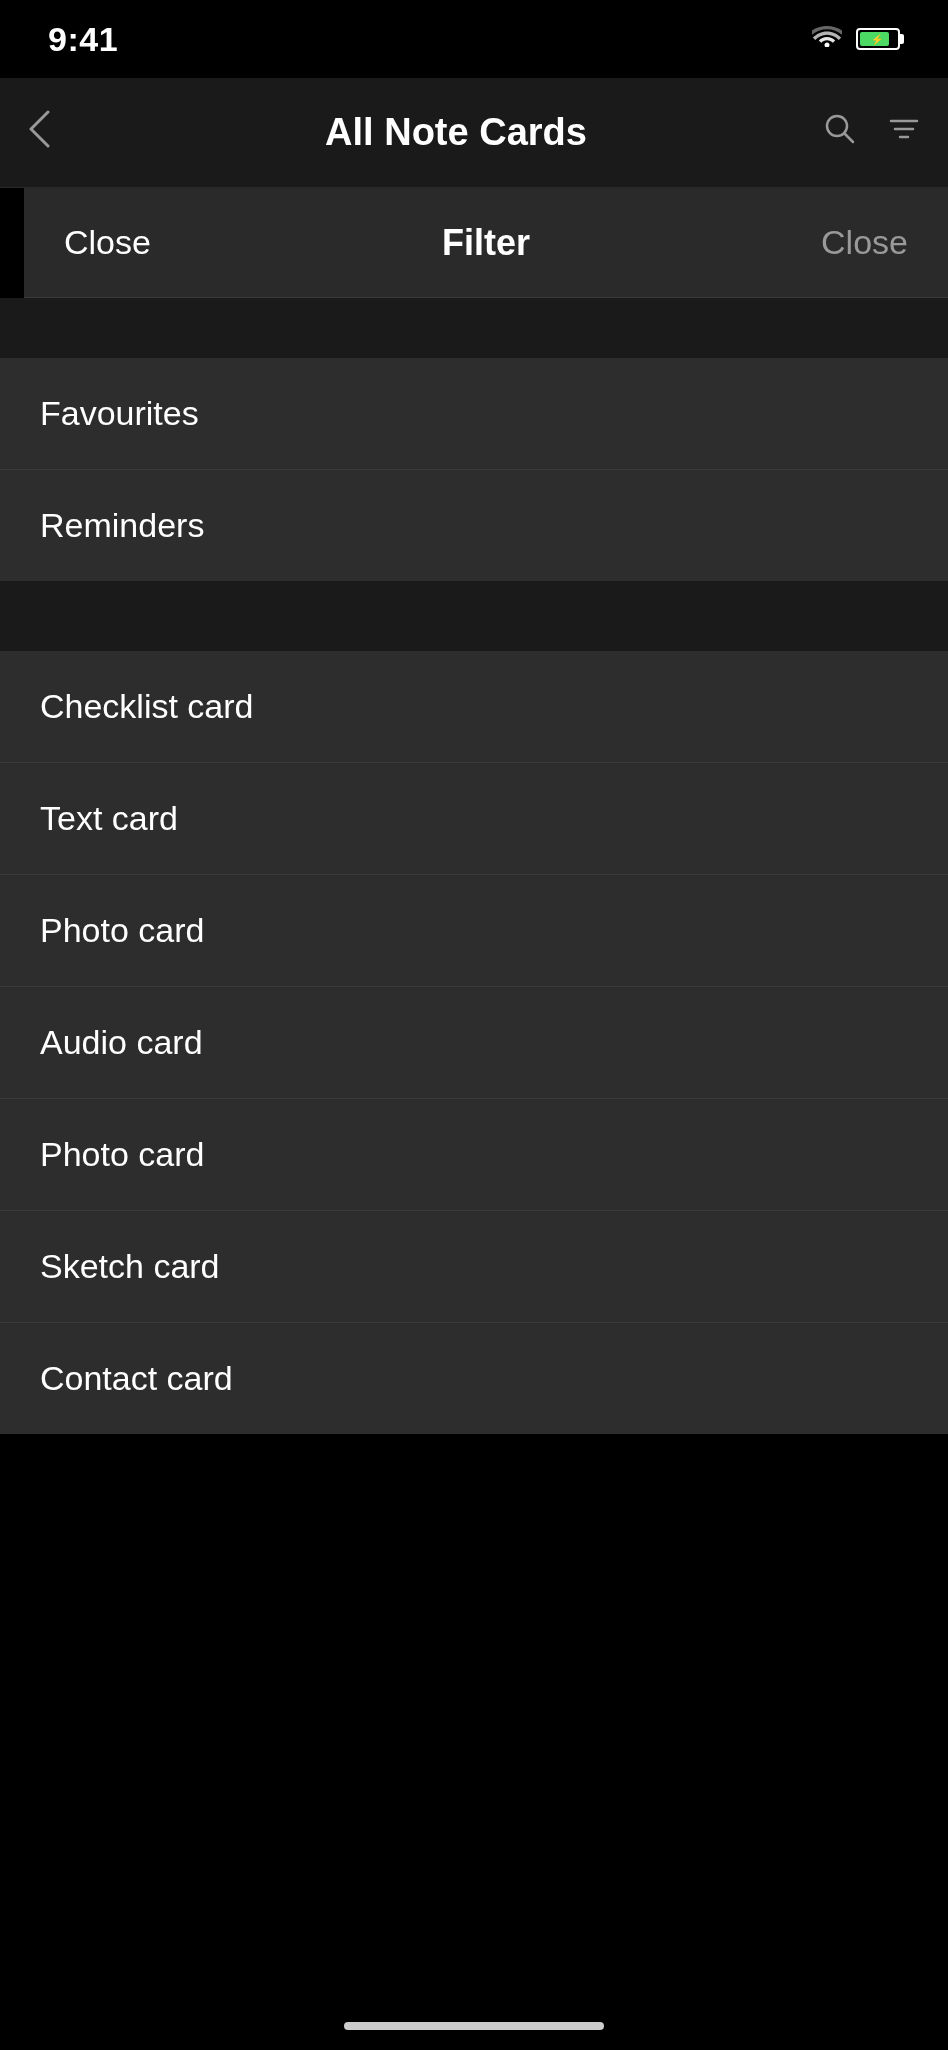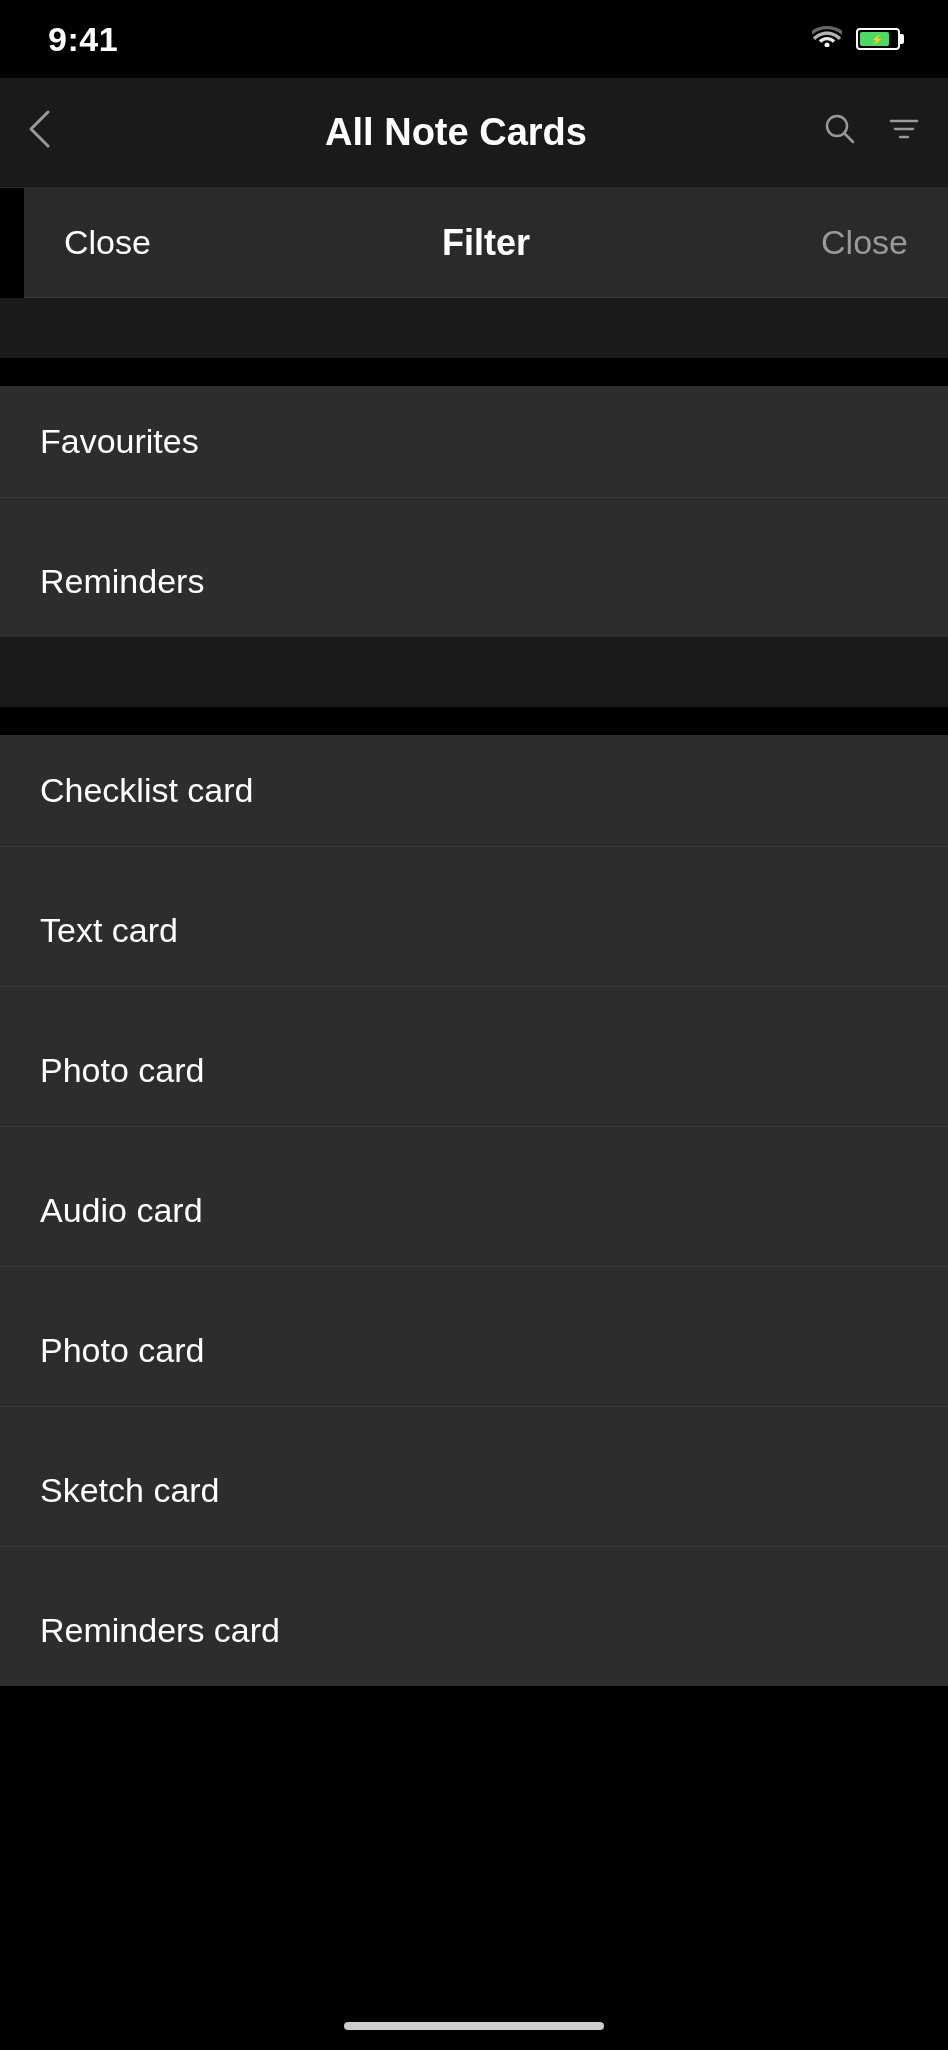--- a/index.html
+++ b/index.html
@@ -176,21 +176,20 @@
       margin-bottom: 0;
     }
 
     .list-item {
       background: #2d2d2d;
       padding: 36px 40px;
       border-bottom: 1px solid #3a3a3a;
       cursor: pointer;
       display: flex;
       align-items: center;
-      margin-top: 28px;
     }
 
     .list-item:last-child {
       border-bottom: none;
       align-items: flex-end;
     }
 
     .list-item-text {
       font-size: 34px;
       font-weight: 400;
@@ -299,17 +298,17 @@
   <div class="list-item">
     <span class="list-item-text">Audio card</span>
   </div>
   <div class="list-item">
     <span class="list-item-text">Photo card</span>
   </div>
   <div class="list-item">
     <span class="list-item-text">Sketch card</span>
   </div>
   <div class="list-item">
-    <span class="list-item-text">Reminders card</span>
+    <span class="list-item-text">Contact card</span>
   </div>
 </div>
 
 <div class="home-indicator"></div>
 
 </body></html>

